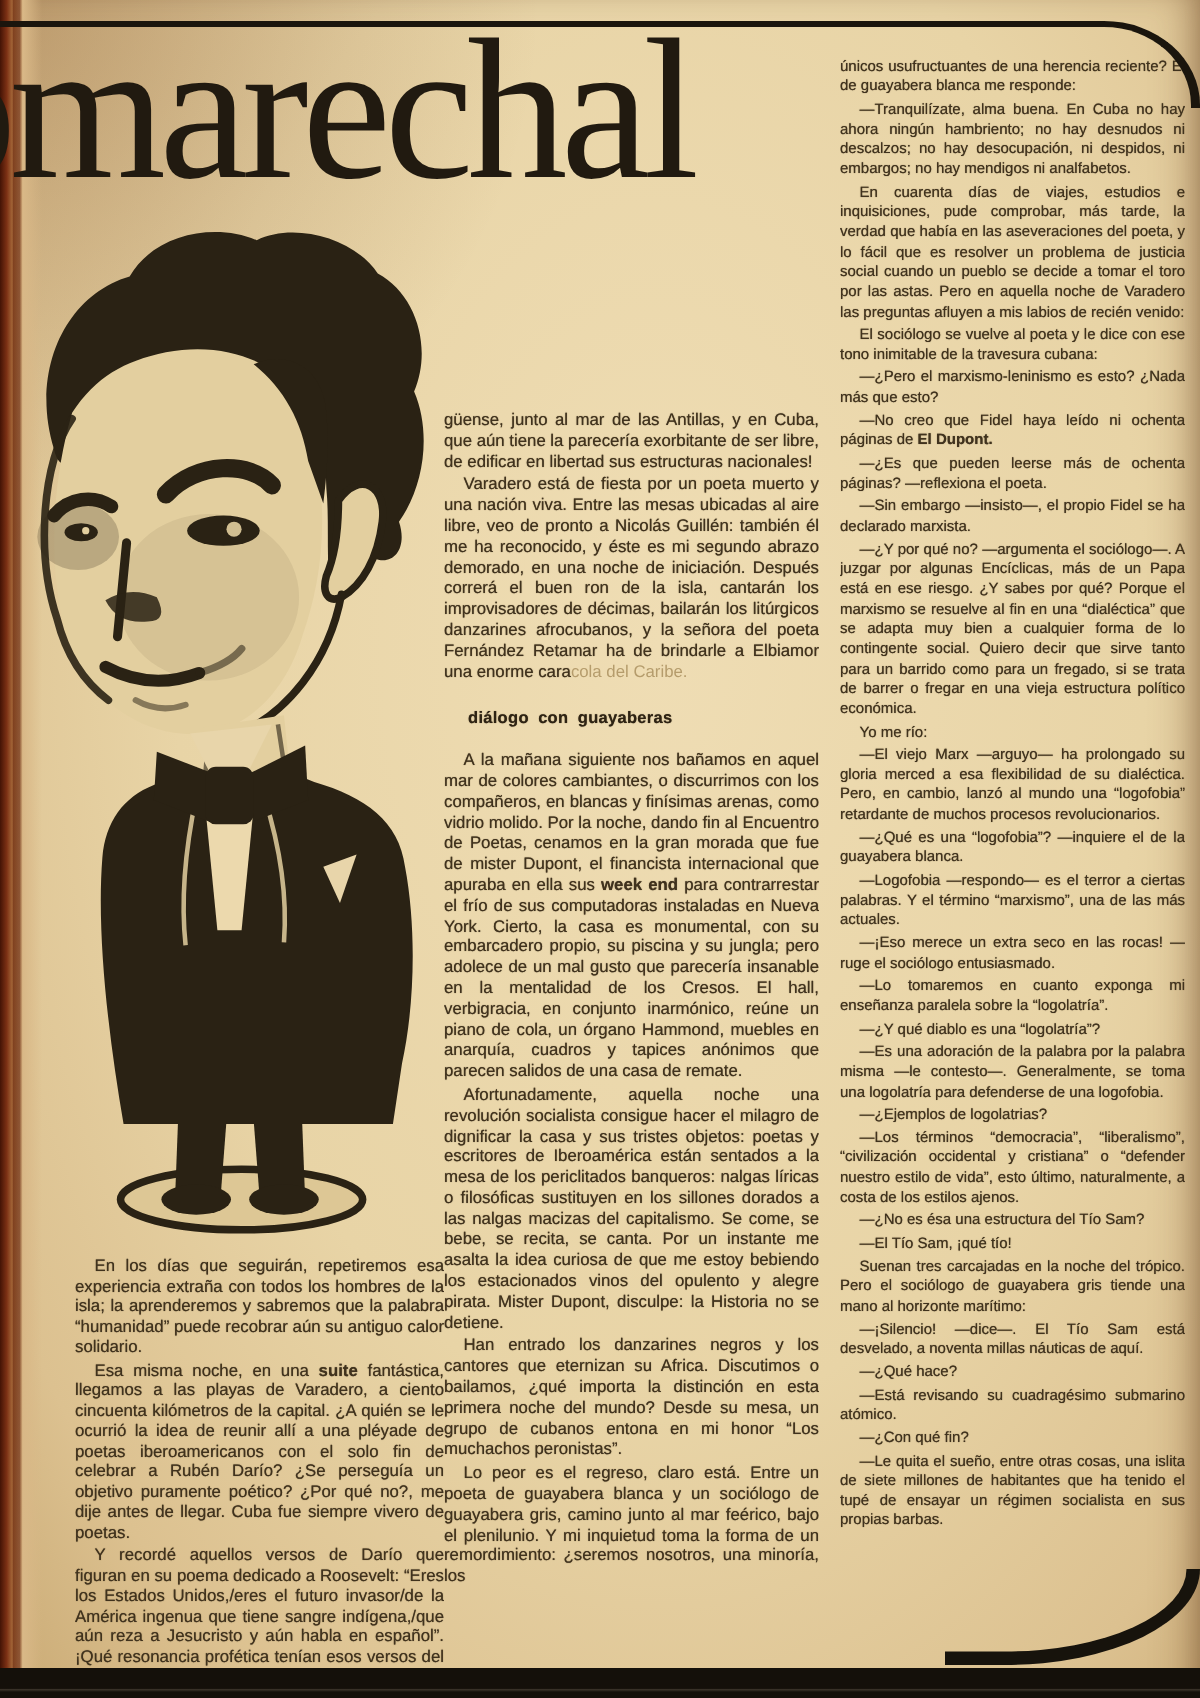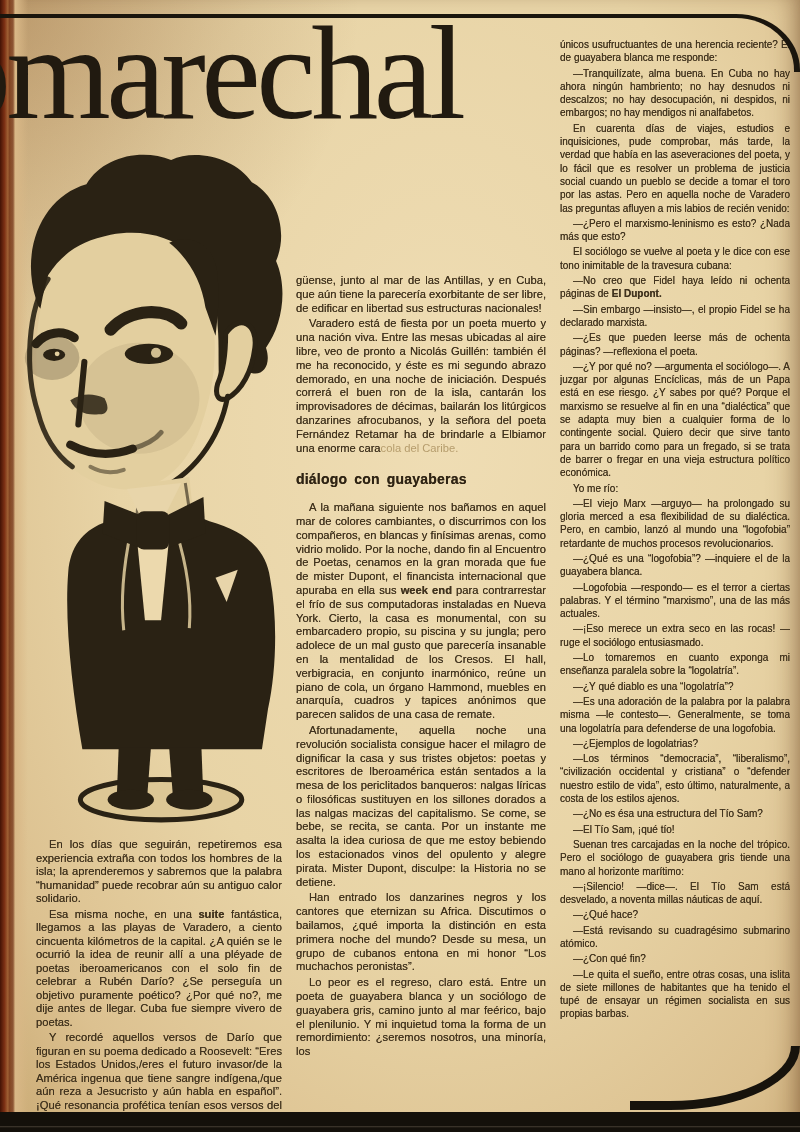--- a/index.html
+++ b/index.html
@@ -42,26 +42,26 @@
   }
   #caricature{position:absolute;left:16px;top:146px;width:276px;height:686px;}
   .col{
     position:absolute;text-align:justify;color:#40321d;overflow:hidden;
     text-shadow:0 0 .6px rgba(64,50,29,.85);
   }
   .col p{margin:0 0 2px;text-indent:13px;}
   .col p.noindent{text-indent:0;}
   .col b{font-weight:bold;}
   .faded{color:#b59c6c;text-shadow:none;}
-  #col-left  {left:36px; top:838px;width:246px;height:274px;font-size:11.2px;line-height:13.5px;}
+  #col-left  {left:50px; top:838px;width:246px;height:274px;font-size:11.2px;line-height:13.5px;}
   #col-middle{left:296px;top:274px;width:250px;height:840px;font-size:11.2px;line-height:13.8px;}
   #col-right {left:560px;top:38px; width:230px;height:1074px;font-size:10px; line-height:13.3px;}
   h2.subhead{
-    font-size:14px;font-weight:bold;color:#2e2313;text-align:left;
-    margin:18px 0 14px;letter-spacing:.2px;word-spacing:3px;text-indent:0;
+    font-size:11px;font-weight:bold;color:#2e2313;text-align:left;
+    margin:18px 16px 14px;letter-spacing:.2px;word-spacing:3px;text-indent:0;
   }
 </style>
 </head>
 <body>
 
 <div id="gutter"></div>
 
 <h1 id="headline"><span>omarechal</span></h1>
 
 <svg id="caricature" viewBox="0 0 270 680" xmlns="http://www.w3.org/2000/svg">
@@ -132,25 +132,25 @@
     <h2 class="subhead"><span>diálogo con guayaberas</span></h2>
     <p class="para"><span>A la mañana siguiente nos bañamos en aquel mar de colores cambiantes, o discurrimos con los compañeros, en blancas y finísimas arenas, como vidrio molido. Por la noche, dando fin al Encuentro de Poetas, cenamos en la gran morada que fue de mister Dupont, el financista internacional que apuraba en ella sus </span><b>week end</b><span> para contrarrestar el frío de sus computadoras instaladas en Nueva York. Cierto, la casa es monumental, con su embarcadero propio, su piscina y su jungla; pero adolece de un mal gusto que parecería insanable en la mentalidad de los Cresos. El hall, verbigracia, en conjunto inarmónico, reúne un piano de cola, un órgano Hammond, muebles en anarquía, cuadros y tapices anónimos que parecen salidos de una casa de remate.</span></p>
     <p class="para"><span>Afortunadamente, aquella noche una revolución socialista consigue hacer el milagro de dignificar la casa y sus tristes objetos: poetas y escritores de Iberoamérica están sentados a la mesa de los periclitados banqueros: nalgas líricas o filosóficas sustituyen en los sillones dorados a las nalgas macizas del capitalismo. Se come, se bebe, se recita, se canta. Por un instante me asalta la idea curiosa de que me estoy bebiendo los estacionados vinos del opulento y alegre pirata. Mister Dupont, disculpe: la Historia no se detiene.</span></p>
     <p class="para"><span>Han entrado los danzarines negros y los cantores que eternizan su Africa. Discutimos o bailamos, ¿qué importa la distinción en esta primera noche del mundo? Desde su mesa, un grupo de cubanos entona en mi honor “Los muchachos peronistas”.</span></p>
     <p class="para"><span>Lo peor es el regreso, claro está. Entre un poeta de guayabera blanca y un sociólogo de guayabera gris, camino junto al mar feérico, bajo el plenilunio. Y mi inquietud toma la forma de un remordimiento: ¿seremos nosotros, una minoría, los</span></p>
   </div>
 <div id="col-right" class="col">
     <p class="para noindent"><span>únicos usufructuantes de una herencia reciente? El de guayabera blanca me responde:</span></p>
     <p class="para"><span>—Tranquilízate, alma buena. En Cuba no hay ahora ningún hambriento; no hay desnudos ni descalzos; no hay desocupación, ni despidos, ni embargos; no hay mendigos ni analfabetos.</span></p>
     <p class="para"><span>En cuarenta días de viajes, estudios e inquisiciones, pude comprobar, más tarde, la verdad que había en las aseveraciones del poeta, y lo fácil que es resolver un problema de justicia social cuando un pueblo se decide a tomar el toro por las astas. Pero en aquella noche de Varadero las preguntas afluyen a mis labios de recién venido:</span></p>
+    <p class="para"><span>El sociólogo se vuelve al poeta y le dice con ese tono inimitable de la travesura cubana:</span></p>
     <p class="para"><span>—¿Pero el marxismo-leninismo es esto? ¿Nada más que esto?</span></p>
-    <p class="para"><span>El sociólogo se vuelve al poeta y le dice con ese tono inimitable de la travesura cubana:</span></p>
     <p class="para"><span>—No creo que Fidel haya leído ni ochenta páginas de </span><b>El Dupont.</b></p>
+    <p class="para"><span>—¿Es que pueden leerse más de ochenta páginas? —reflexiona el poeta.</span></p>
     <p class="para"><span>—Sin embargo —insisto—, el propio Fidel se ha declarado marxista.</span></p>
-    <p class="para"><span>—¿Es que pueden leerse más de ochenta páginas? —reflexiona el poeta.</span></p>
     <p class="para"><span>—¿Y por qué no? —argumenta el sociólogo—. A juzgar por algunas Encíclicas, más de un Papa está en ese riesgo. ¿Y sabes por qué? Porque el marxismo se resuelve al fin en una “dialéctica” que se adapta muy bien a cualquier forma de lo contingente social. Quiero decir que sirve tanto para un barrido como para un fregado, si se trata de barrer o fregar en una vieja estructura político económica.</span></p>
     <p class="para"><span>Yo me río:</span></p>
     <p class="para"><span>—El viejo Marx —arguyo— ha prolongado su gloria merced a esa flexibilidad de su dialéctica. Pero, en cambio, lanzó al mundo una “logofobia” retardante de muchos procesos revolucionarios.</span></p>
     <p class="para"><span>—¿Qué es una “logofobia”? —inquiere el de la guayabera blanca.</span></p>
     <p class="para"><span>—Logofobia —respondo— es el terror a ciertas palabras. Y el término “marxismo”, una de las más actuales.</span></p>
     <p class="para"><span>—¡Eso merece un extra seco en las rocas! —ruge el sociólogo entusiasmado.</span></p>
     <p class="para"><span>—Lo tomaremos en cuanto exponga mi enseñanza paralela sobre la “logolatría”.</span></p>
     <p class="para"><span>—¿Y qué diablo es una “logolatría”?</span></p>
     <p class="para"><span>—Es una adoración de la palabra por la palabra misma —le contesto—. Generalmente, se toma una logolatría para defenderse de una logofobia.</span></p>
     <p class="para"><span>—¿Ejemplos de logolatrias?</span></p>

